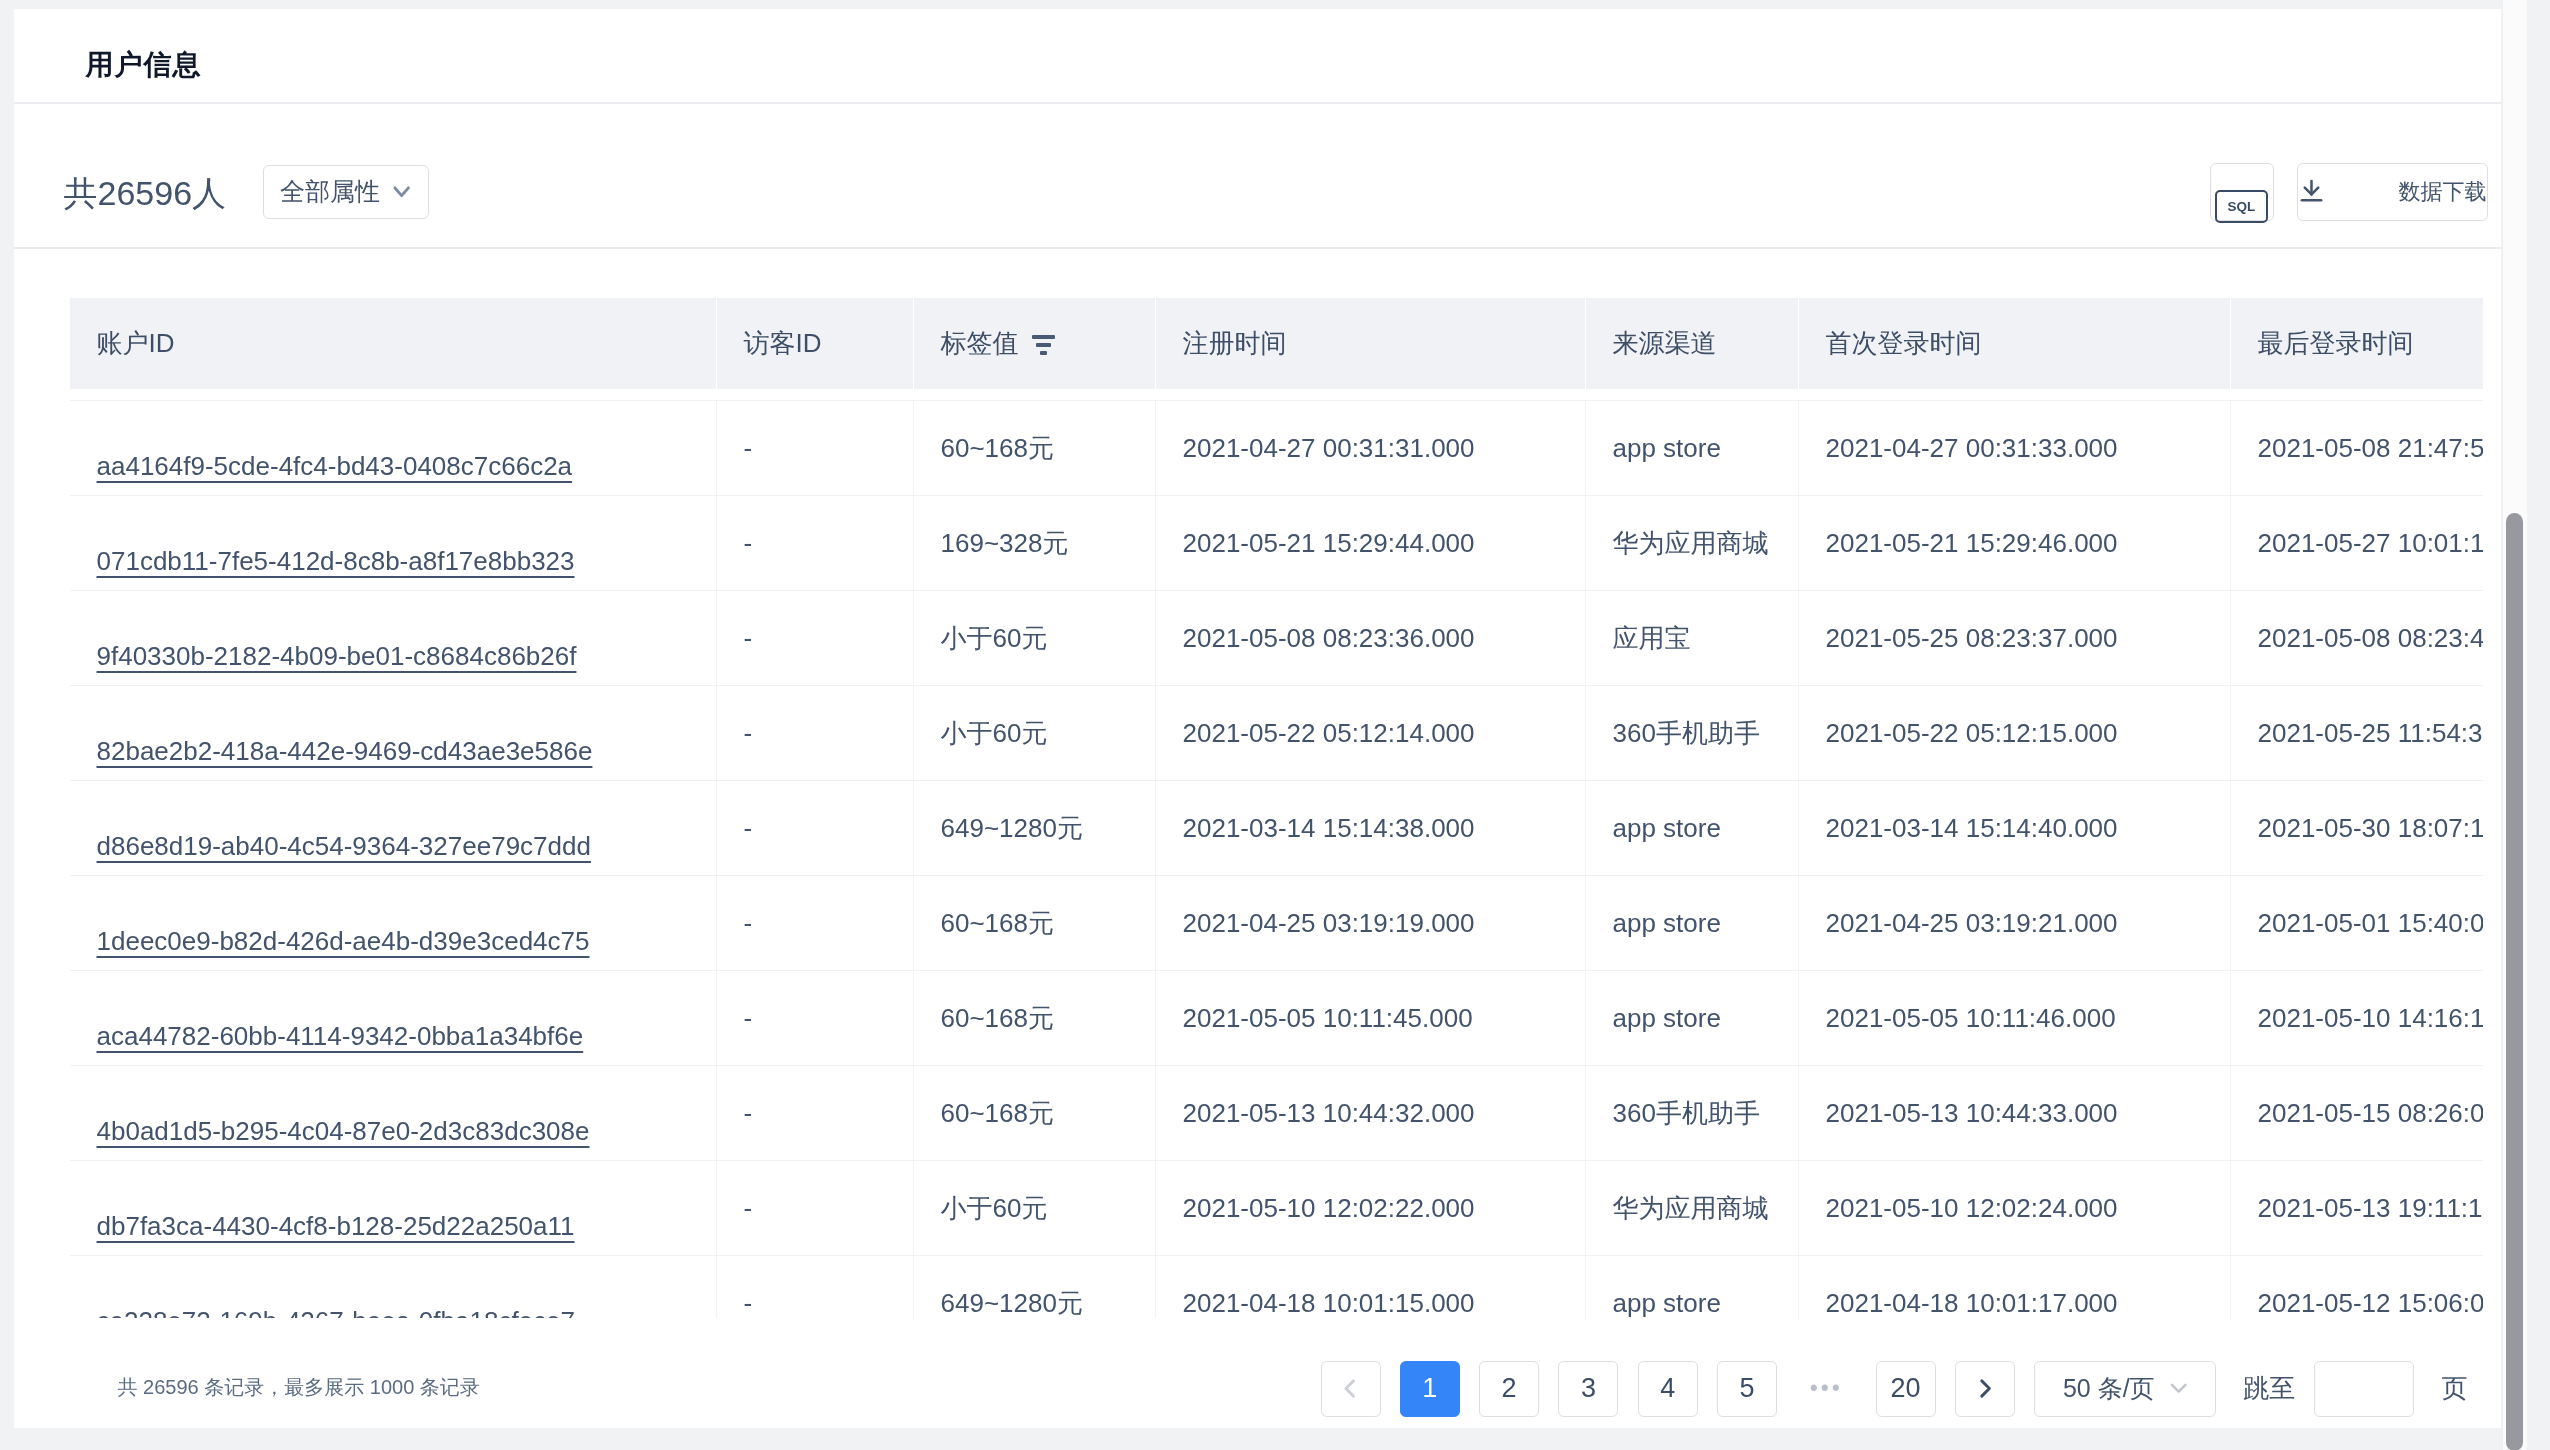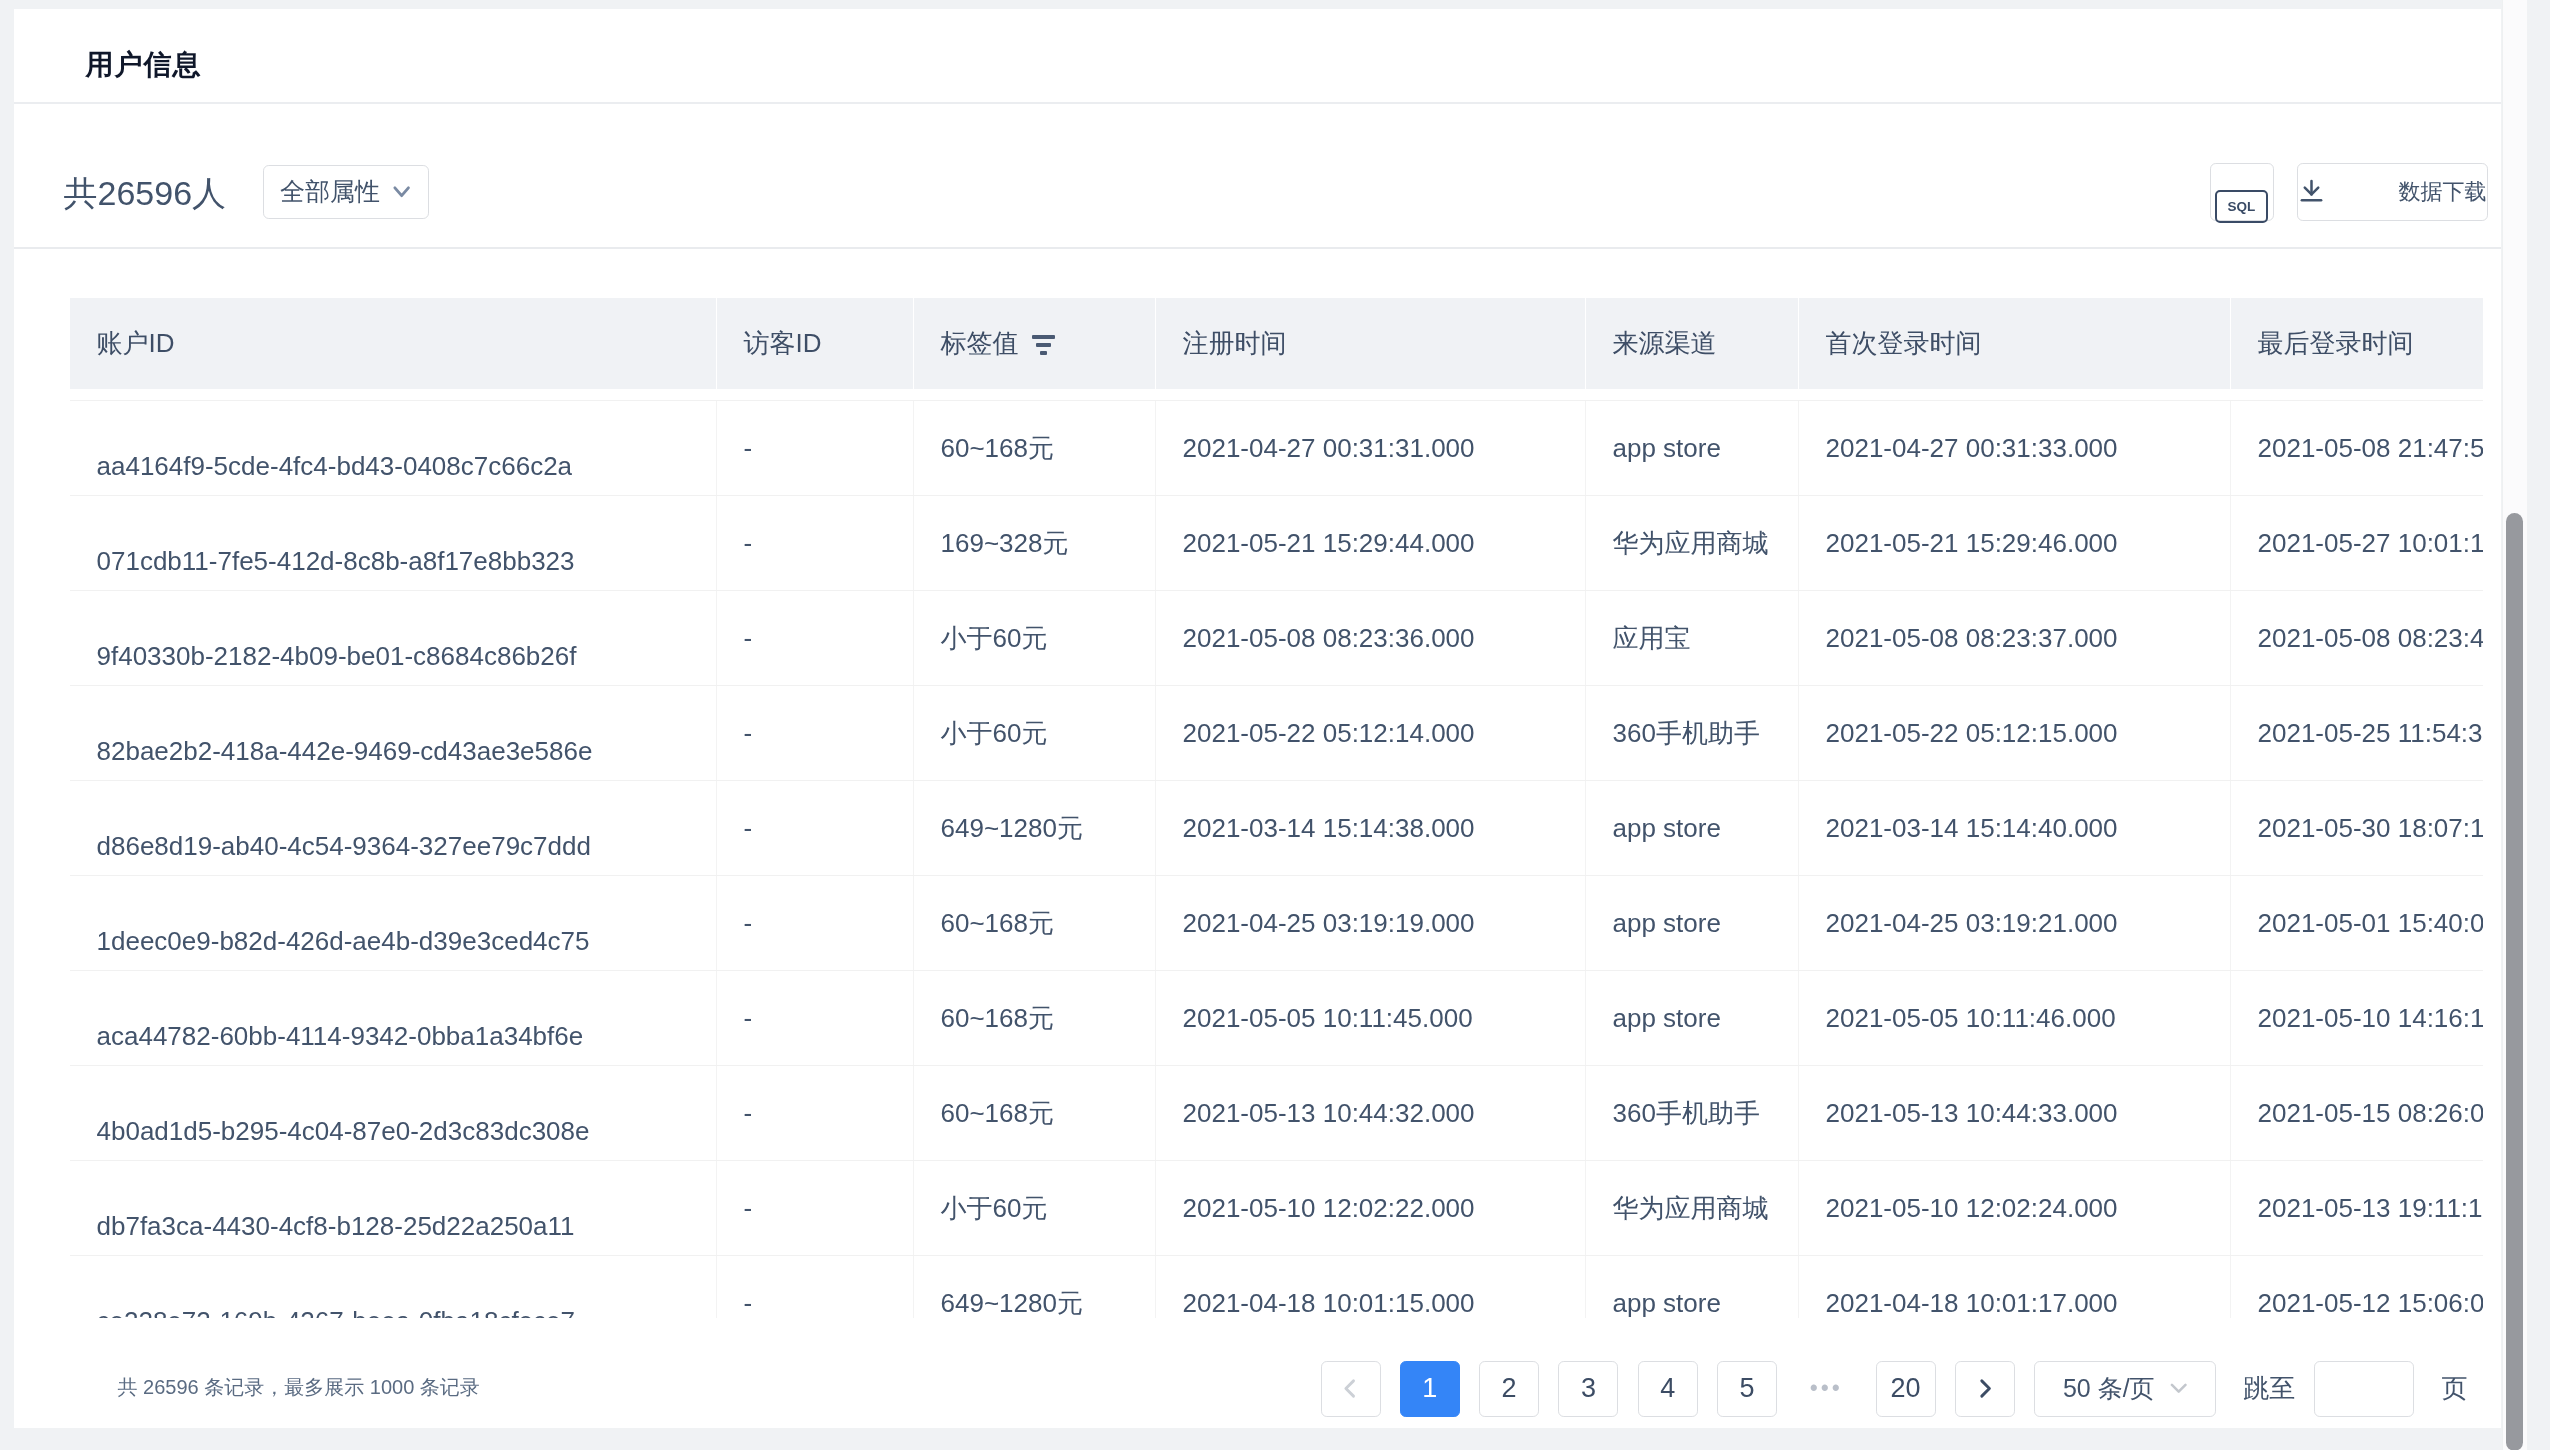--- a/index.html
+++ b/index.html
@@ -66,21 +66,21 @@
   .tr { display:flex; height:95px; border-bottom:1.9px solid #f1f1f1; background:#fff; }
   .tr.sliver { height:12.6px; }
   .td {
     display:flex; align-items:center; padding-left:27px;
     font-size:26px; color:#42536b; border-right:1.9px solid #f3f3f3;
     white-space:nowrap; overflow:hidden; flex:none;
   }
   .td:last-child { border-right:none; }
   .c0 { width:647px; } .c1 { width:197px; } .c2 { width:242px; }
   .c3 { width:430px; } .c4 { width:213px; } .c5 { width:432px; } .c6 { width:299px; }
-  .id-link { color:#42536b; text-underline-offset:5.8px; cursor:pointer;margin-top:37px; }
+  .id-link { color:#42536b; text-decoration:underline; text-underline-offset:5.8px; cursor:pointer;margin-top:37px; }
   .filter-icon { display:inline-flex; flex-direction:column; align-items:center; gap:3.9px; cursor:pointer; margin-top:3.9px;}
   .filter-icon i { display:block; height:3.9px; background:#4a5a73; border-radius:1px; }
   .filter-icon i:nth-child(1){ width:23px; }
   .filter-icon i:nth-child(2){ width:14.5px; }
   .filter-icon i:nth-child(3){ width:7.7px; }
   
   .pg-summary { position:absolute; left:104px; top:1365px; font-size:20px; color:#5a6b82; }
   .pager {
     position:absolute; left:1307px; top:1352px; height:56px;
     display:flex; align-items:center; gap:19.3px;
@@ -233,21 +233,21 @@
           <div class="td c2">
             <span>小于60元</span>
           </div>
           <div class="td c3">
             <span>2021-05-08 08:23:36.000</span>
           </div>
           <div class="td c4">
             <span>应用宝</span>
           </div>
           <div class="td c5">
-            <span>2021-05-08 08:23:37.000</span>
+            <span>2021-05-25 08:23:37.000</span>
           </div>
           <div class="td c6">
             <span>2021-05-08 08:23:41.0</span>
           </div>
         </div>
         <div class="tr">
           <div class="td c0">
             <a class="id-link">82bae2b2-418a-442e-9469-cd43ae3e586e</a>
           </div>
           <div class="td c1">

